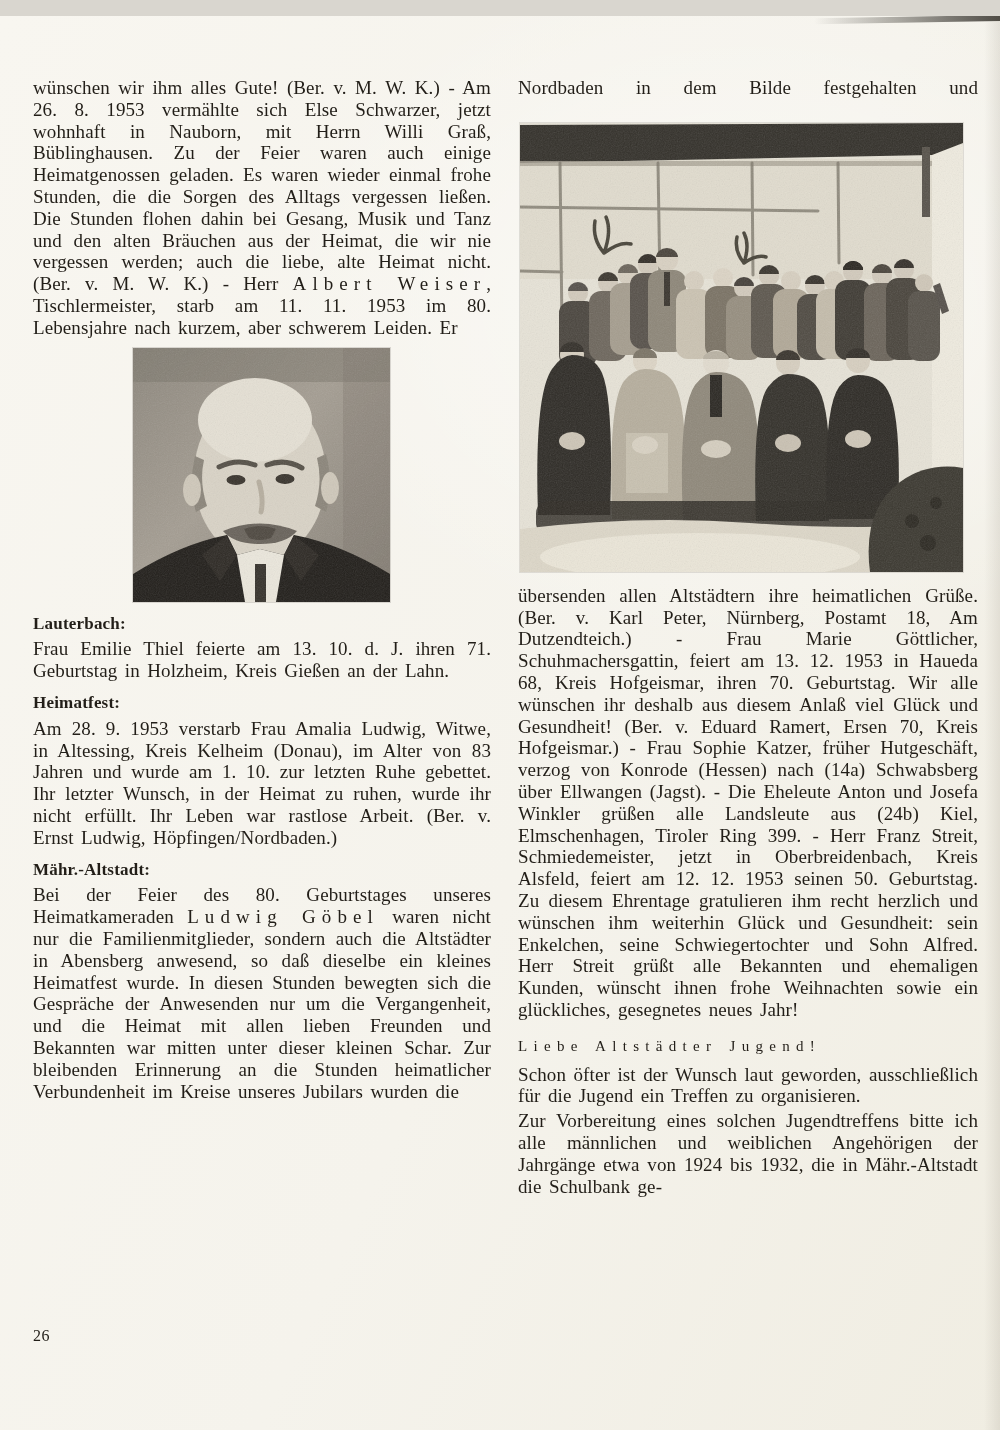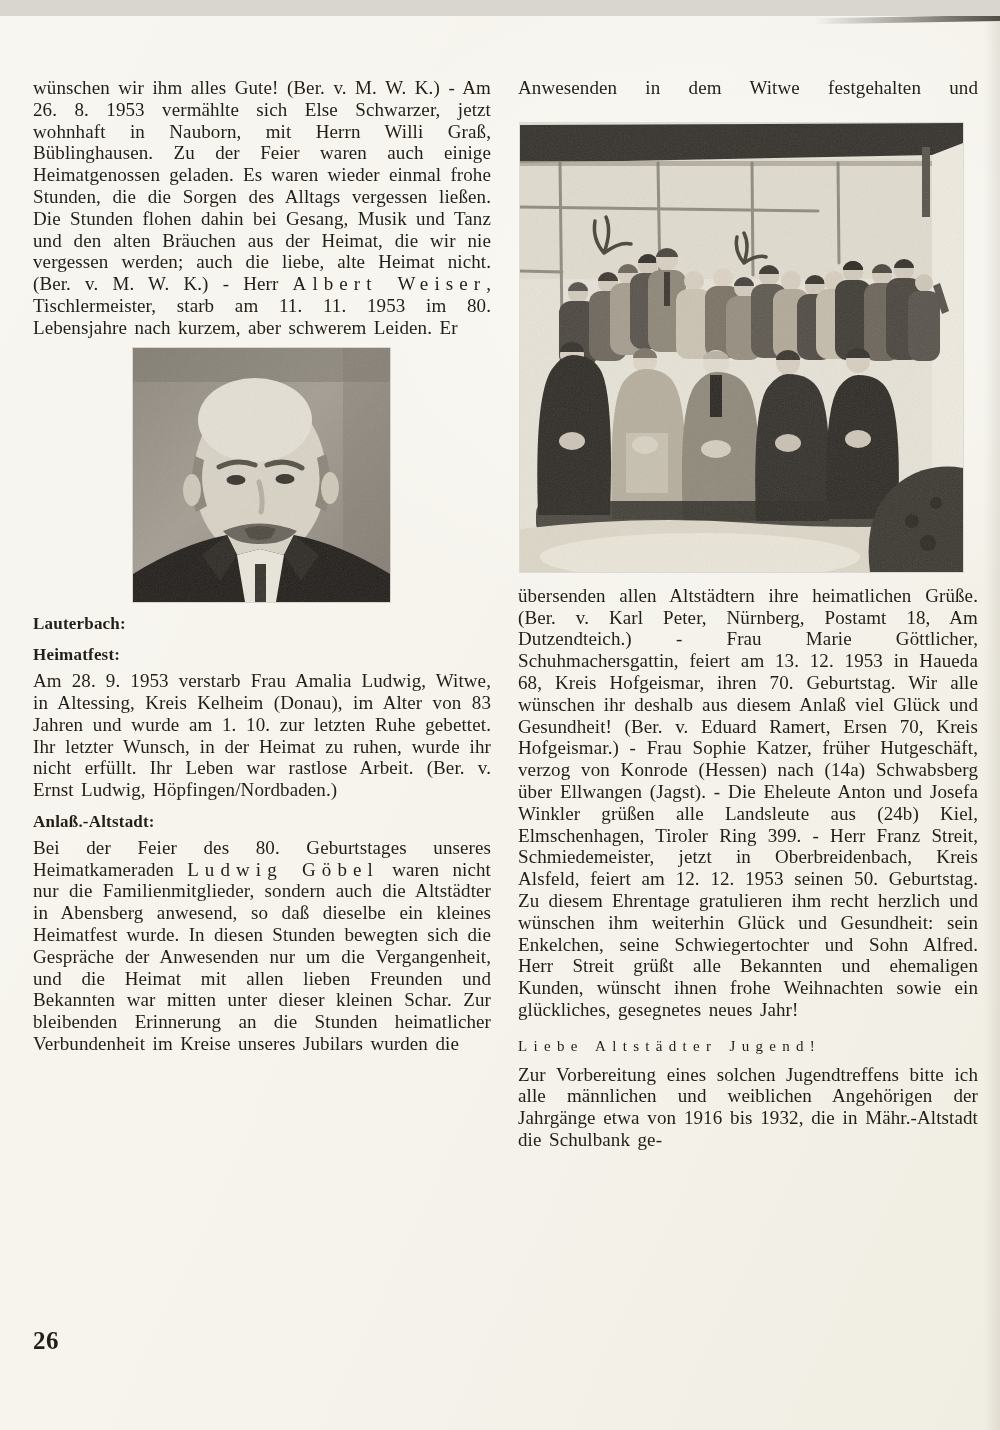--- a/index.html
+++ b/index.html
@@ -16,21 +16,21 @@
   .col-right{left:518px;width:460px;}
   .col p{margin:0 0 3px 0;}
   .stretch{text-align-last:justify;}
   h3.sec{font-size:17px;font-weight:bold;text-align:left;margin:10px 0 4px 0;letter-spacing:.2px;}
   .h-spaced{font-size:15px;font-weight:normal;letter-spacing:.42em;word-spacing:.15em;text-align:left;margin:15px 0 6px 0;}
   .sperr{letter-spacing:.32em;}
   figure{margin:0;padding:0;}
   .portrait-fig{width:257px;height:254px;margin:9px 0 11px 100px;box-shadow:0 0 0 1px rgba(40,35,28,.15);}
   .group-fig{width:443px;height:449px;margin:24px 0 13px 2px;box-shadow:0 0 0 1px rgba(40,35,28,.12);}
   figure svg{display:block;width:100%;height:100%;}
-  .page-number{position:absolute;left:33px;top:1311px;font-size:25px;font-weight:bold;letter-spacing:.5px;}
+  .page-number{position:absolute;left:33px;top:1311px;font-size:16px;font-weight:normal;letter-spacing:.5px;}
   .scan-bar-bottom{position:absolute;left:0;bottom:0;width:100%;height:7px;
     border-top:1px solid rgba(70,62,50,.35);
     background:linear-gradient(to right,#0c0b09 0%,#131109 45%,#3f3b33 80%,#7b7468 100%);}
   .scan-streak-top{position:absolute;right:-4px;top:-1px;width:190px;height:6px;
     background:linear-gradient(to right,rgba(45,42,36,0),rgba(45,42,36,.85));
     transform:rotate(-1deg);transform-origin:right top;}
   .edge-shade-right{position:absolute;right:0;top:0;width:16px;height:100%;
     background:linear-gradient(to right,rgba(0,0,0,0),rgba(105,95,78,.12));}
 </style>
 </head>
@@ -77,30 +77,31 @@
         <path d="M104,207 L127,201 L151,207 L143,254 L112,254 Z" fill="#ebe7dc"></path>
         <rect x="122" y="216" width="11" height="38" fill="#35312b"></rect>
         <path d="M94,187 L104,207 L87,233 L69,207 Z" fill="#2d2924"></path>
         <path d="M161,187 L151,207 L168,233 L186,207 Z" fill="#2d2924"></path>
         <rect width="257" height="254" filter="url(#noiseP)" opacity=".16"></rect>
       </svg>
     </figure>
 
 
     <h3 class="sec">Lauterbach:</h3>
+    <p>Frau Emilie Thiel feierte am 13. 10. d. J. ihren 71. Geburtstag in Holzheim, Kreis Gießen an der Lahn.</p>
 
     <h3 class="sec">Heimatfest:</h3>
     <p>Am 28. 9. 1953 verstarb Frau Amalia Ludwig, Witwe, in Altessing, Kreis Kelheim (Donau), im Alter von 83 Jahren und wurde am 1. 10. zur letzten Ruhe gebettet. Ihr letzter Wunsch, in der Heimat zu ruhen, wurde ihr nicht erfüllt. Ihr Leben war rastlose Arbeit. (Ber. v. Ernst Ludwig, Höpfingen/Nordbaden.)</p>
 
-    <h3 class="sec">Anlaß.-Altstadt:</h3>
+    <h3 class="sec">Mähr.-Altstadt:</h3>
     <p><span>Bei der Feier des 80. Geburtstages unseres Heimatkameraden </span><span class="sperr">Ludwig Göbel</span><span> waren nicht nur die Familienmitglieder, sondern auch die Altstädter in Abensberg anwesend, so daß dieselbe ein kleines Heimatfest wurde. In diesen Stunden bewegten sich die Gespräche der Anwesenden nur um die Vergangenheit, und die Heimat mit allen lieben Freunden und Bekannten war mitten unter dieser kleinen Schar. Zur bleibenden Erinnerung an die Stunden heimatlicher Verbundenheit im Kreise unseres Jubilars wurden die</span></p>
   </div>
 
   <div class="col col-right">
-    <p class="stretch">Anwesenden in dem Witwe festgehalten und</p>
+    <p class="stretch">Nordbaden in dem Bilde festgehalten und</p>
 
     <figure class="group-fig">
       <svg viewBox="0 0 443 449" preserveAspectRatio="none">
         <defs>
           <filter id="noiseG" x="0" y="0" width="100%" height="100%">
             <feTurbulence type="fractalNoise" baseFrequency="0.85" numOctaves="2" stitchTiles="stitch"></feTurbulence>
             <feColorMatrix type="saturate" values="0"></feColorMatrix>
           </filter>
         </defs>
         <rect width="443" height="449" fill="#e7e3d7"></rect>
@@ -245,20 +246,21 @@
         <circle cx="392" cy="398" r="7" fill="#2c2922"></circle>
           <circle cx="416" cy="380" r="6" fill="#2c2922"></circle>
           <circle cx="408" cy="420" r="8" fill="#2c2922"></circle>
         <rect width="443" height="449" filter="url(#noiseG)" opacity=".17"></rect>
       </svg>
     </figure>
 
     <p>übersenden allen Altstädtern ihre heimatlichen Grüße. (Ber. v. Karl Peter, Nürnberg, Postamt 18, Am Dutzendteich.) - Frau Marie Göttlicher, Schuhmachersgattin, feiert am 13. 12. 1953 in Haueda 68, Kreis Hofgeismar, ihren 70. Geburtstag. Wir alle wünschen ihr deshalb aus diesem Anlaß viel Glück und Gesundheit! (Ber. v. Eduard Ramert, Ersen 70, Kreis Hofgeismar.) - Frau Sophie Katzer, früher Hutgeschäft, verzog von Konrode (Hessen) nach (14a) Schwabsberg über Ellwangen (Jagst). - Die Eheleute Anton und Josefa Winkler grüßen alle Landsleute aus (24b) Kiel, Elmschenhagen, Tiroler Ring 399. - Herr Franz Streit, Schmiedemeister, jetzt in Oberbreidenbach, Kreis Alsfeld, feiert am 12. 12. 1953 seinen 50. Geburtstag. Zu diesem Ehrentage gratulieren ihm recht herzlich und wünschen ihm weiterhin Glück und Gesundheit: sein Enkelchen, seine Schwiegertochter und Sohn Alfred. Herr Streit grüßt alle Bekannten und ehemaligen Kunden, wünscht ihnen frohe Weihnachten sowie ein glückliches, gesegnetes neues Jahr!</p>
 
     <h3 class="h-spaced">Liebe Altstädter Jugend!</h3>
-    <p>Zur Vorbereitung eines solchen Jugendtreffens bitte ich alle männlichen und weiblichen Angehörigen der Jahrgänge etwa von 1916 bis 1932, die in Mähr.-Altstadt die Schulbank ge-</p>
+    <p>Schon öfter ist der Wunsch laut geworden, ausschließlich für die Jugend ein Treffen zu organisieren.</p>
+    <p>Zur Vorbereitung eines solchen Jugendtreffens bitte ich alle männlichen und weiblichen Angehörigen der Jahrgänge etwa von 1924 bis 1932, die in Mähr.-Altstadt die Schulbank ge-</p>
   </div>
 
   <div class="page-number">26</div>
 
   <div class="edge-shade-right"></div>
   <div class="scan-bar-bottom"></div>
 </div>
 
 </body></html>

